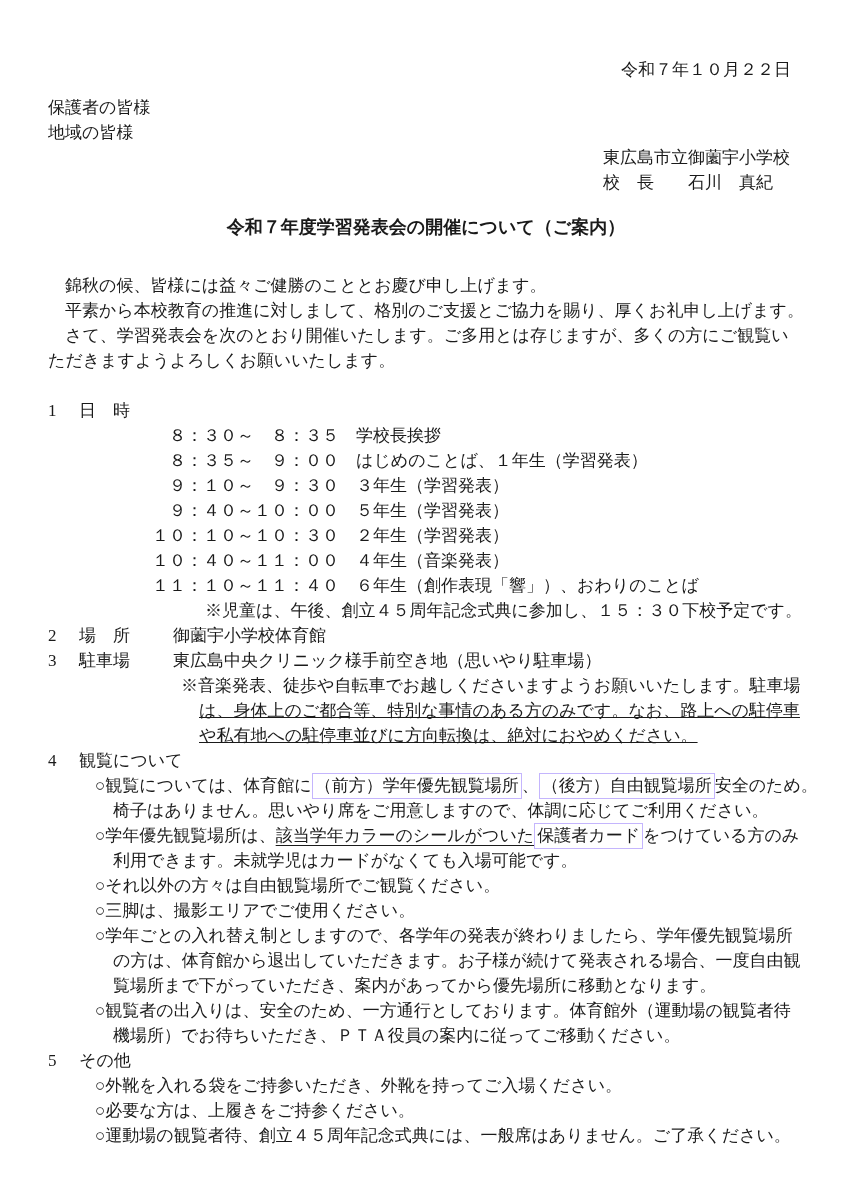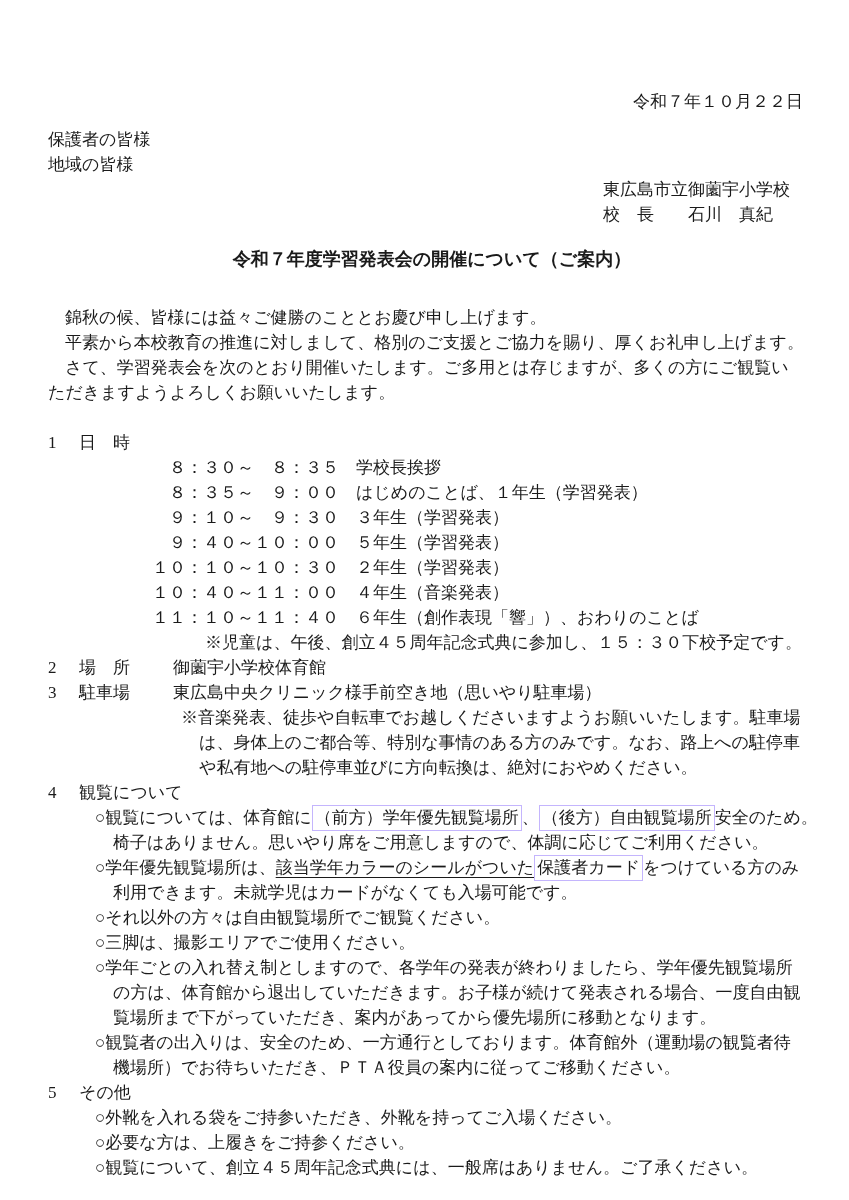--- a/index.html
+++ b/index.html
@@ -1,37 +1,37 @@
 <!DOCTYPE html>
 <html><head>
 <meta charset="utf-8">
 <style>
   html,body{margin:0;padding:0;}
   body{
     width:849px;height:1200px;background:#ffffff;overflow:hidden;
     font-family:"Liberation Serif","DejaVu Serif",serif;
     color:#1a1a1a;font-size:17px;line-height:25px;
   }
-  .page{box-sizing:border-box;width:849px;height:964px;padding:57px 33px 0 48px;margin-top:32px;}
+  .page{box-sizing:border-box;width:849px;height:964px;padding:57px 45px 0 48px;}
   .line,.sec,.sched-row{white-space:nowrap;}
   .date-line{text-align:right;padding-right:13px;white-space:nowrap;}
   .recipients{margin-top:13px;}
   .sender-block{margin-left:555px;white-space:nowrap;}
   .doc-title{margin:20px 0 0 0;text-align:center;font-weight:bold;font-size:18px;line-height:25px;white-space:nowrap;}
   .greeting{margin-top:33px;}
   .sec{display:flex;}
   .sec-first{margin-top:25px;}
   .sec .num{width:31px;flex:none;}
   .sec .lbl{width:94px;flex:none;}
   .sec .lbl-free{flex:none;}
   .sec .val{flex:none;}
   .schedule{margin-left:104px;}
   .sched-note{margin-left:157px;white-space:nowrap;}
   .parking-note{margin-left:133px;}
-  .parking-note .cont{padding-left:18px;}
+  .parking-note .cont{padding-left:18px;text-decoration:underline;}
   .circle-list{margin-left:47px;}
   .circle-list .cont{padding-left:18px;}
   .boxed{border:1px solid #c4b5fd;padding:2px 2px 3px 2px;}
   .underlined{text-decoration:underline;text-underline-offset:4px;}
 </style>
 </head>
 <body>
 
 <div class="page">
 
@@ -118,16 +118,16 @@
   </div>
 
   <div class="sec">
     <span class="num">5</span>
     <span class="lbl-free">その他</span>
   </div>
 
   <div class="circle-list">
     <div class="line">○外靴を入れる袋をご持参いただき、外靴を持ってご入場ください。</div>
     <div class="line">○必要な方は、上履きをご持参ください。</div>
-    <div class="line">○観覧について、創立４５周年記念式典には、一般席はありません。ご了承ください。</div>
+    <div class="line">○運動場の観覧者待、創立４５周年記念式典には、一般席はありません。ご了承ください。</div>
   </div>
 
 </div>
 
 </body></html>

